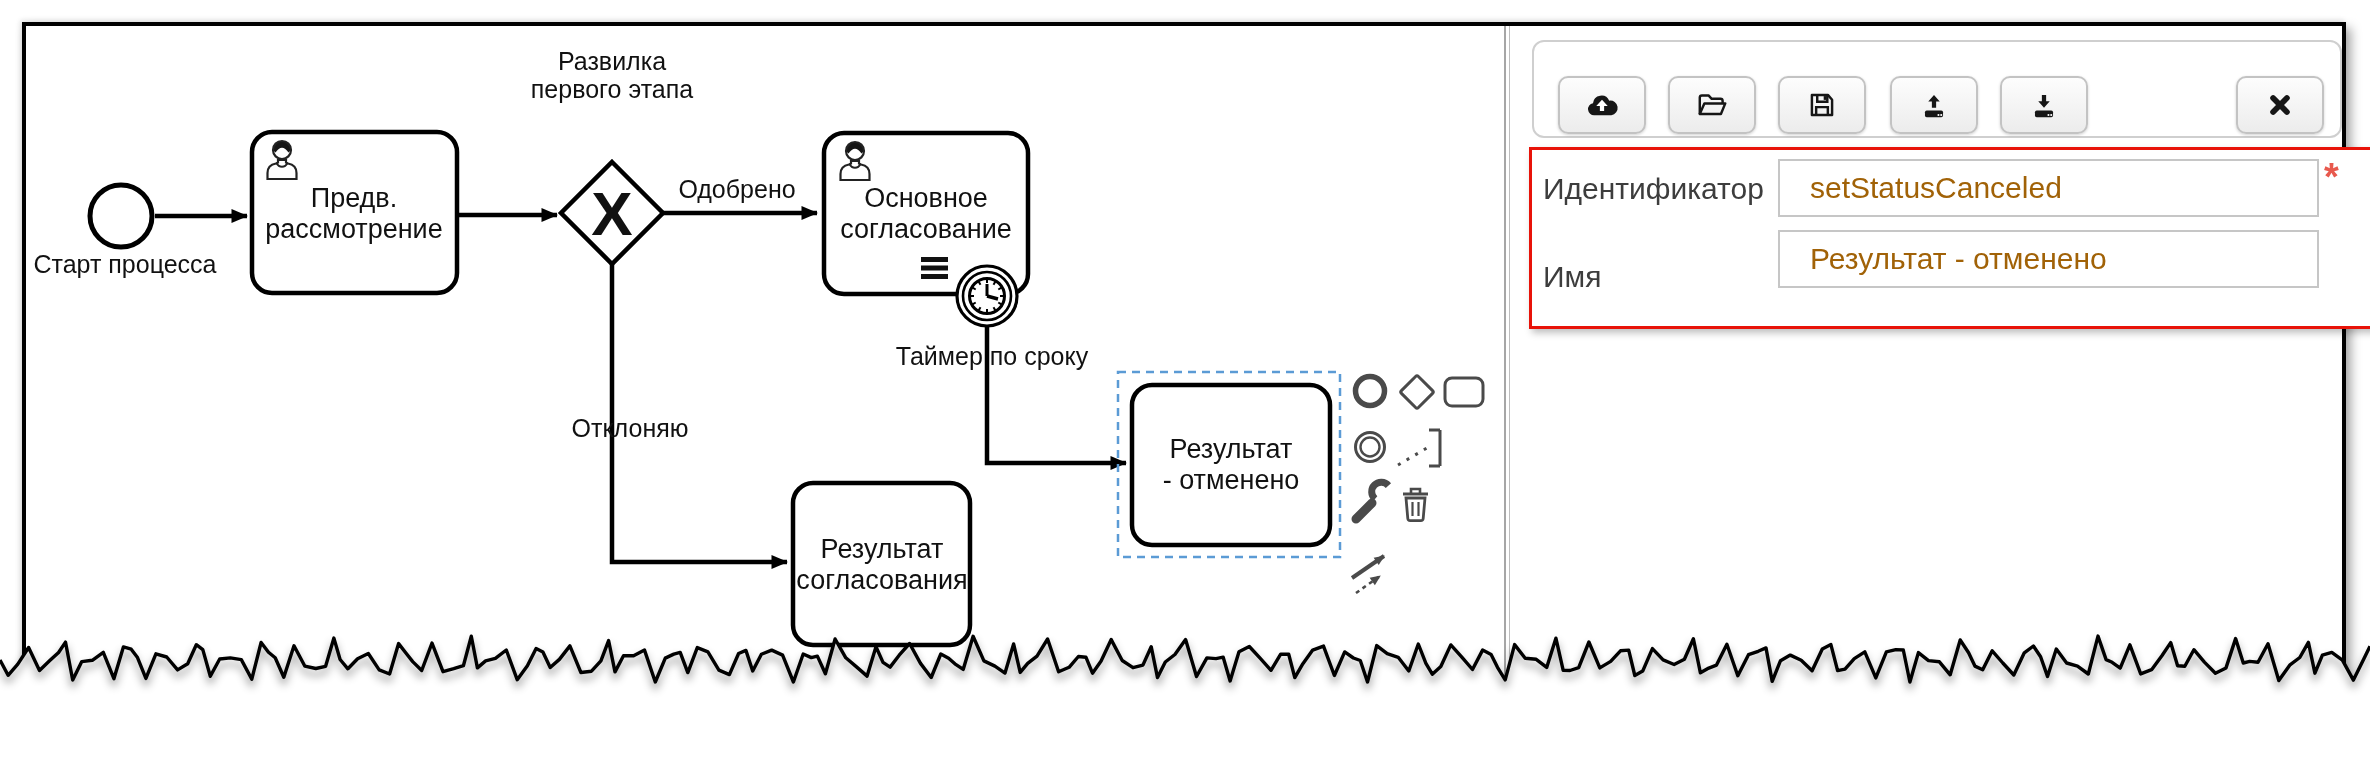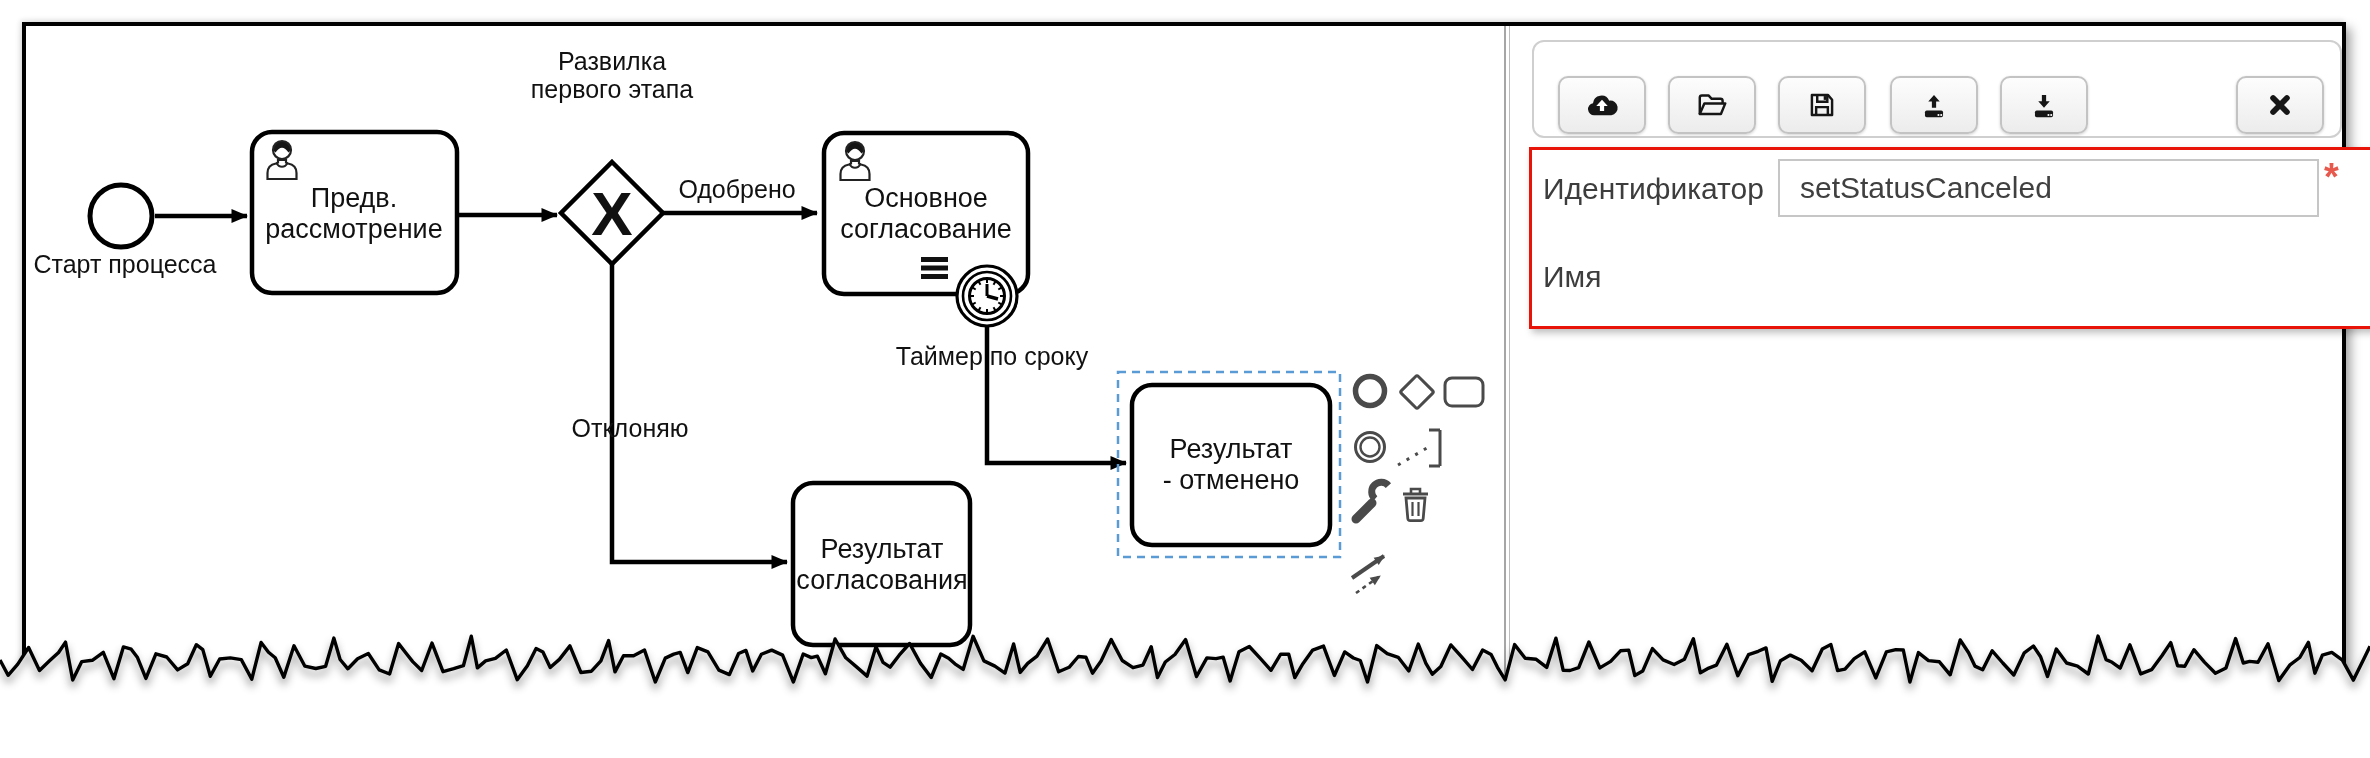--- a/index.html
+++ b/index.html
@@ -36,22 +36,22 @@
     position:absolute;left:17px;top:121px;width:953px;height:182px;
     box-sizing:border-box;border:3px solid #e81309;background:#fff;
     box-shadow:3px 4px 7px rgba(0,0,0,0.25);
   }
   .field-label{
     position:absolute;left:11px;font-size:30px;color:#3d3d3d;white-space:nowrap;
   }
   .prop-input{
     position:absolute;left:246px;width:541px;height:58px;
     box-sizing:border-box;border:2px solid #c6c6c6;background:#fff;
-    font-family:"Liberation Sans",sans-serif;font-size:30px;color:#404040;
-    padding:0 20px;outline:none;
+    font-family:"Liberation Sans",sans-serif;font-size:30px;color:#a16207;
+    padding:0 30px;outline:none;
   }
   .req-star{
     position:absolute;left:792px;top:6px;font-size:38px;font-weight:bold;color:#e8594d;
   }
   svg text{font-family:"Liberation Sans",sans-serif;fill:#111;}
   .torn{position:absolute;left:0;top:628px;z-index:6;}
   .torn-line{filter:drop-shadow(0 6px 4px rgba(0,0,0,0.42));}
 </style>
 </head>
 <body>
@@ -230,20 +230,21 @@
           <path d="M9.5 9.5 L22.5 22.5 M22.5 9.5 L9.5 22.5" stroke="#161616" stroke-width="5.4" stroke-linecap="round" fill="none"></path>
         </svg>
       </div>
     </div>
 
     <div class="propbox">
       <div class="field-label" style="top:22px">Идентификатор</div>
       <input class="prop-input" style="top: 9px;" type="text" value="setStatusCanceled">
       <div class="req-star">*</div>
       <div class="field-label" style="top:110px">Имя</div>
+      <input class="prop-input" style="top: 80px;" type="text" value="Результат - отменено">
     </div>
   </div>
 </div>
 
 <svg class="torn" width="2370" height="130" viewBox="0 0 2370 130">
   <path d="M0,32 L8.1,47.3 L17.8,36.2 L28.6,19.5 L39.5,42.5 L49.8,32.6 L58.6,24.5 L65.5,14.1 L72.7,52.0 L81.8,33.6 L92.3,32.3 L103.3,24.3 L113.9,50.7 L123.4,18.9 L131.2,21.2 L137.5,29.6 L145.9,50.4 L155.9,25.8 L166.7,29.0 L177.6,41.9 L187.7,35.7 L196.3,16.7 L202.8,21.6 L210.3,48.3 L219.7,31.0 L230.3,29.9 L241.3,31.6 L251.8,51.2 L261.1,14.5 L268.5,24.3 L275.2,29.8 L283.8,49.2 L294.0,17.8 L304.9,38.2 L315.8,40.5 L325.6,38.3 L333.9,10.1 L340.1,31.5 L347.9,40.8 L357.6,30.8 L368.3,25.5 L379.2,41.9 L389.6,46.0 L398.6,15.6 L405.7,24.8 L412.7,33.6 L421.7,42.5 L432.0,15.1 L443.0,43.7 L453.7,40.7 L463.4,37.7 L471.3,8.2 L477.4,39.9 L485.6,32.9 L495.4,30.4 L506.3,22.0 L517.2,51.7 L527.4,37.7 L536.1,20.5 L542.9,24.0 L550.2,39.5 L559.4,31.4 L569.9,17.9 L580.9,44.5 L591.5,43.2 L600.9,32.9 L608.6,12.6 L615.0,43.9 L623.5,27.7 L633.6,27.7 L644.5,22.1 L655.3,54.0 L665.3,30.1 L673.8,26.1 L680.2,24.4 L687.8,44.6 L697.3,19.6 L707.9,23.9 L718.9,42.1 L729.4,46.6 L738.6,25.5 L745.9,22.4 L752.7,43.0 L761.4,26.3 L771.7,22.1 L782.6,27.1 L793.4,54.0 L803.2,26.0 L811.3,29.6 L817.4,28.1 L825.4,45.7 L835.1,11.0 L845.8,29.8 L856.8,39.1 L867.1,48.1 L876.0,18.7 L883.0,34.4 L890.1,39.1 L899.2,27.2 L909.6,15.5 L920.5,35.4 L931.2,49.5 L940.8,26.0 L948.6,30.2 L954.9,35.8 L963.2,41.4 L973.1,8.3 L983.9,32.9 L994.9,38.1 L1005.0,45.1 L1013.6,15.9 L1020.2,44.4 L1027.7,35.3 L1037.0,28.1 L1047.6,11.0 L1058.6,43.8 L1069.1,39.3 L1078.4,28.5 L1085.9,29.2 L1092.5,45.2 L1101.1,33.0 L1111.2,11.6 L1122.2,32.5 L1133.0,39.7 L1142.9,37.1 L1151.2,18.7 L1157.5,49.6 L1165.3,34.0 L1174.9,26.5 L1185.6,11.6 L1196.5,48.5 L1206.9,29.9 L1216.0,30.6 L1223.2,29.2 L1230.1,52.9 L1239.0,23.8 L1249.3,18.5 L1260.3,30.4 L1271.0,42.3 L1280.7,26.2 L1288.7,26.3 L1294.8,49.6 L1302.9,35.7 L1312.7,22.1 L1323.5,18.1 L1334.4,47.5 L1344.7,23.9 L1353.4,30.0 L1360.3,32.5 L1367.5,54.0 L1376.7,17.6 L1387.2,25.6 L1398.2,29.3 L1408.8,43.0 L1418.3,16.0 L1425.9,35.4 L1432.3,46.2 L1440.8,38.5 L1450.8,16.9 L1461.6,28.8 L1472.5,41.5 L1482.6,22.1 L1491.1,26.5 L1497.5,39.3 L1505.2,51.9 L1514.6,16.6 L1525.2,30.2 L1536.2,31.3 L1546.7,39.4 L1555.9,10.2 L1563.2,42.4 L1570.0,42.5 L1578.7,39.7 L1588.9,14.0 L1599.8,39.9 L1610.7,33.4 L1620.5,22.8 L1628.7,22.1 L1634.8,47.5 L1642.7,43.1 L1652.4,20.6 L1663.1,31.9 L1674.1,36.5 L1684.4,31.3 L1693.4,10.8 L1700.4,44.8 L1707.5,40.7 L1716.5,37.1 L1726.9,16.2 L1737.8,47.7 L1748.5,26.7 L1758.2,23.3 L1766.0,19.9 L1772.2,53.4 L1780.5,32.7 L1790.3,27.1 L1801.2,32.2 L1812.1,42.8 L1822.3,21.0 L1830.9,16.6 L1837.6,42.6 L1845.0,41.1 L1854.3,30.7 L1864.8,23.8 L1875.8,49.9 L1886.4,23.8 L1895.8,21.6 L1903.3,22.0 L1909.9,54.0 L1918.4,24.6 L1928.5,32.6 L1939.4,33.8 L1950.2,46.8 L1960.2,12.0 L1968.6,24.8 L1974.9,38.1 L1982.7,41.7 L1992.2,22.8 L2002.8,35.0 L2013.8,47.0 L2024.3,24.8 L2033.4,18.0 L2040.6,28.7 L2047.5,48.4 L2056.3,21.0 L2066.6,35.0 L2077.5,38.2 L2088.3,46.0 L2098.0,8.1 L2106.1,31.6 L2112.1,34.3 L2120.2,40.1 L2129.9,16.8 L2140.7,45.9 L2151.6,41.7 L2161.9,27.7 L2170.7,14.6 L2177.6,37.7 L2184.8,38.2 L2193.9,21.7 L2204.4,34.1 L2215.4,45.2 L2226.0,39.9 L2235.6,10.6 L2243.3,35.0 L2249.6,33.4 L2258.0,34.3 L2268.0,15.8 L2278.8,52.6 L2289.7,37.2 L2299.8,29.5 L2308.4,14.4 L2314.9,45.2 L2322.4,27.1 L2331.8,24.4 L2342.4,32.1 L2353.4,52.1 L2363.9,30.8 L2370.0,18.3 L2370,130 L0,130 Z" fill="#ffffff"></path>
   <path class="torn-line" d="M0,32 L8.1,47.3 L17.8,36.2 L28.6,19.5 L39.5,42.5 L49.8,32.6 L58.6,24.5 L65.5,14.1 L72.7,52.0 L81.8,33.6 L92.3,32.3 L103.3,24.3 L113.9,50.7 L123.4,18.9 L131.2,21.2 L137.5,29.6 L145.9,50.4 L155.9,25.8 L166.7,29.0 L177.6,41.9 L187.7,35.7 L196.3,16.7 L202.8,21.6 L210.3,48.3 L219.7,31.0 L230.3,29.9 L241.3,31.6 L251.8,51.2 L261.1,14.5 L268.5,24.3 L275.2,29.8 L283.8,49.2 L294.0,17.8 L304.9,38.2 L315.8,40.5 L325.6,38.3 L333.9,10.1 L340.1,31.5 L347.9,40.8 L357.6,30.8 L368.3,25.5 L379.2,41.9 L389.6,46.0 L398.6,15.6 L405.7,24.8 L412.7,33.6 L421.7,42.5 L432.0,15.1 L443.0,43.7 L453.7,40.7 L463.4,37.7 L471.3,8.2 L477.4,39.9 L485.6,32.9 L495.4,30.4 L506.3,22.0 L517.2,51.7 L527.4,37.7 L536.1,20.5 L542.9,24.0 L550.2,39.5 L559.4,31.4 L569.9,17.9 L580.9,44.5 L591.5,43.2 L600.9,32.9 L608.6,12.6 L615.0,43.9 L623.5,27.7 L633.6,27.7 L644.5,22.1 L655.3,54.0 L665.3,30.1 L673.8,26.1 L680.2,24.4 L687.8,44.6 L697.3,19.6 L707.9,23.9 L718.9,42.1 L729.4,46.6 L738.6,25.5 L745.9,22.4 L752.7,43.0 L761.4,26.3 L771.7,22.1 L782.6,27.1 L793.4,54.0 L803.2,26.0 L811.3,29.6 L817.4,28.1 L825.4,45.7 L835.1,11.0 L845.8,29.8 L856.8,39.1 L867.1,48.1 L876.0,18.7 L883.0,34.4 L890.1,39.1 L899.2,27.2 L909.6,15.5 L920.5,35.4 L931.2,49.5 L940.8,26.0 L948.6,30.2 L954.9,35.8 L963.2,41.4 L973.1,8.3 L983.9,32.9 L994.9,38.1 L1005.0,45.1 L1013.6,15.9 L1020.2,44.4 L1027.7,35.3 L1037.0,28.1 L1047.6,11.0 L1058.6,43.8 L1069.1,39.3 L1078.4,28.5 L1085.9,29.2 L1092.5,45.2 L1101.1,33.0 L1111.2,11.6 L1122.2,32.5 L1133.0,39.7 L1142.9,37.1 L1151.2,18.7 L1157.5,49.6 L1165.3,34.0 L1174.9,26.5 L1185.6,11.6 L1196.5,48.5 L1206.9,29.9 L1216.0,30.6 L1223.2,29.2 L1230.1,52.9 L1239.0,23.8 L1249.3,18.5 L1260.3,30.4 L1271.0,42.3 L1280.7,26.2 L1288.7,26.3 L1294.8,49.6 L1302.9,35.7 L1312.7,22.1 L1323.5,18.1 L1334.4,47.5 L1344.7,23.9 L1353.4,30.0 L1360.3,32.5 L1367.5,54.0 L1376.7,17.6 L1387.2,25.6 L1398.2,29.3 L1408.8,43.0 L1418.3,16.0 L1425.9,35.4 L1432.3,46.2 L1440.8,38.5 L1450.8,16.9 L1461.6,28.8 L1472.5,41.5 L1482.6,22.1 L1491.1,26.5 L1497.5,39.3 L1505.2,51.9 L1514.6,16.6 L1525.2,30.2 L1536.2,31.3 L1546.7,39.4 L1555.9,10.2 L1563.2,42.4 L1570.0,42.5 L1578.7,39.7 L1588.9,14.0 L1599.8,39.9 L1610.7,33.4 L1620.5,22.8 L1628.7,22.1 L1634.8,47.5 L1642.7,43.1 L1652.4,20.6 L1663.1,31.9 L1674.1,36.5 L1684.4,31.3 L1693.4,10.8 L1700.4,44.8 L1707.5,40.7 L1716.5,37.1 L1726.9,16.2 L1737.8,47.7 L1748.5,26.7 L1758.2,23.3 L1766.0,19.9 L1772.2,53.4 L1780.5,32.7 L1790.3,27.1 L1801.2,32.2 L1812.1,42.8 L1822.3,21.0 L1830.9,16.6 L1837.6,42.6 L1845.0,41.1 L1854.3,30.7 L1864.8,23.8 L1875.8,49.9 L1886.4,23.8 L1895.8,21.6 L1903.3,22.0 L1909.9,54.0 L1918.4,24.6 L1928.5,32.6 L1939.4,33.8 L1950.2,46.8 L1960.2,12.0 L1968.6,24.8 L1974.9,38.1 L1982.7,41.7 L1992.2,22.8 L2002.8,35.0 L2013.8,47.0 L2024.3,24.8 L2033.4,18.0 L2040.6,28.7 L2047.5,48.4 L2056.3,21.0 L2066.6,35.0 L2077.5,38.2 L2088.3,46.0 L2098.0,8.1 L2106.1,31.6 L2112.1,34.3 L2120.2,40.1 L2129.9,16.8 L2140.7,45.9 L2151.6,41.7 L2161.9,27.7 L2170.7,14.6 L2177.6,37.7 L2184.8,38.2 L2193.9,21.7 L2204.4,34.1 L2215.4,45.2 L2226.0,39.9 L2235.6,10.6 L2243.3,35.0 L2249.6,33.4 L2258.0,34.3 L2268.0,15.8 L2278.8,52.6 L2289.7,37.2 L2299.8,29.5 L2308.4,14.4 L2314.9,45.2 L2322.4,27.1 L2331.8,24.4 L2342.4,32.1 L2353.4,52.1 L2363.9,30.8 L2370.0,18.3" fill="none" stroke="#000" stroke-width="3.4" stroke-linejoin="round"></path>
 </svg>
 
 </body></html>

